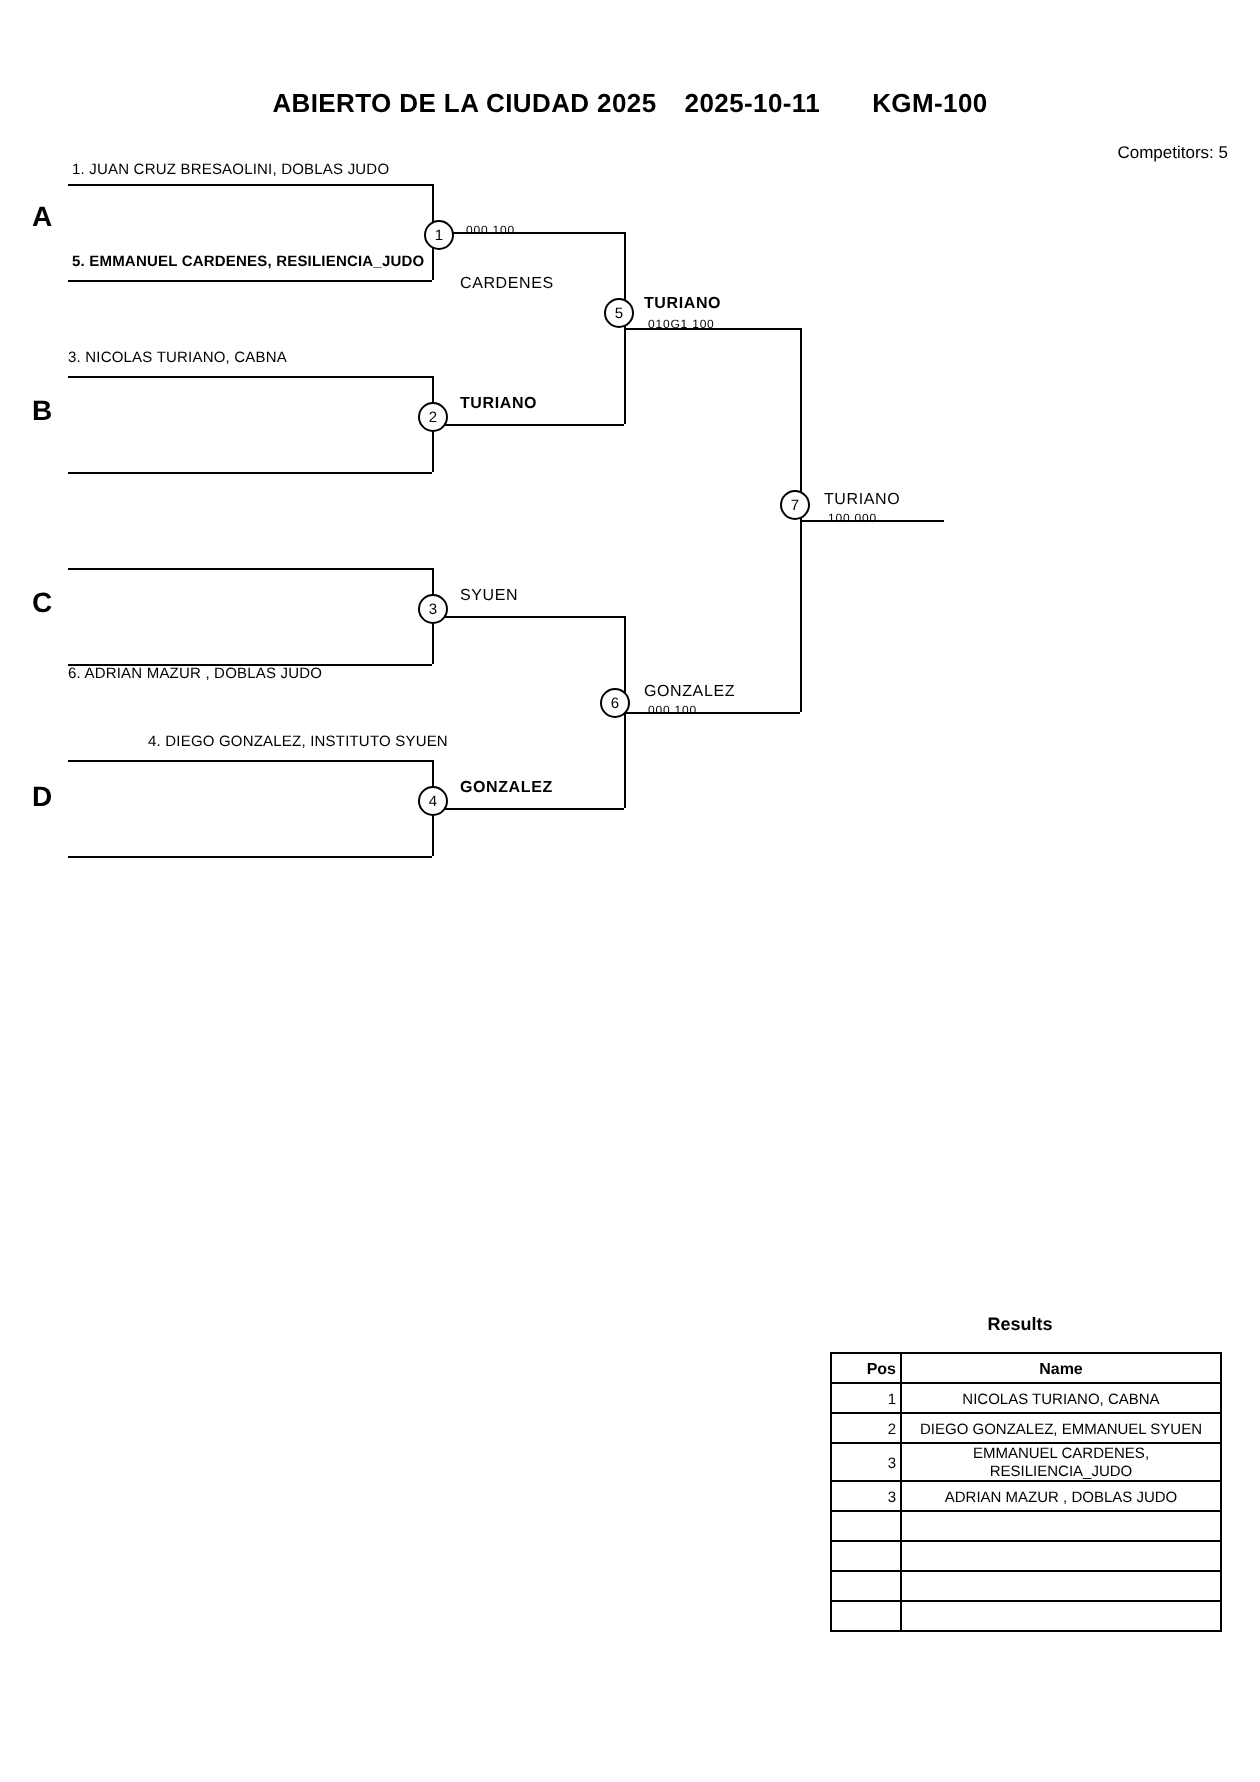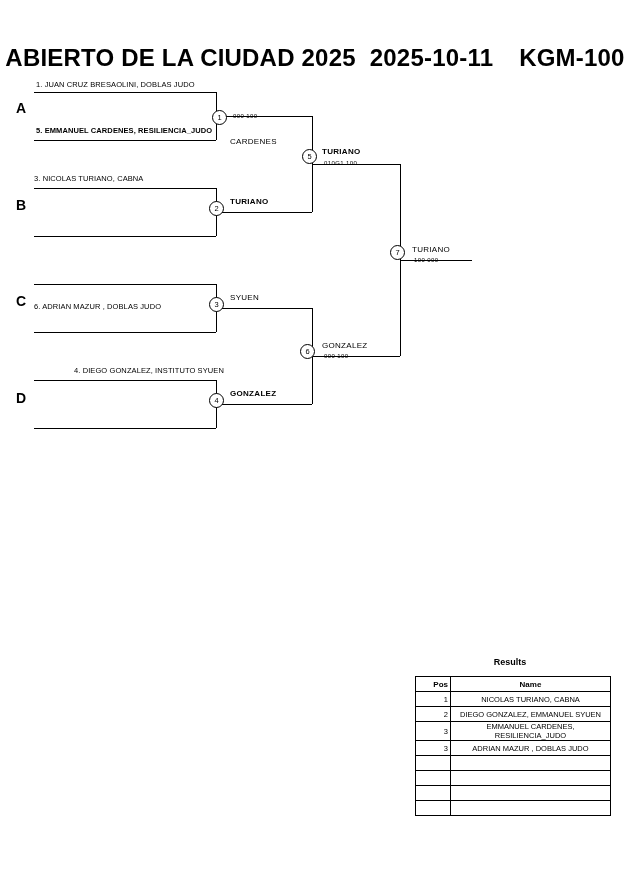--- a/index.html
+++ b/index.html
@@ -20,21 +20,21 @@
     width: 630px;
     height: 891px;
   }
   
   .title-row {
     position: absolute;
     top: 44px;
     left: 0;
     width: 630px;
     text-align: center;
-    font-size: 24px;
+    font-size: 13px;
     font-weight: bold;
     letter-spacing: 0.2px;
     white-space: nowrap;
   }
   .title-row span { display: inline-block; }
   .title-event { margin-right: 14px; }
   .title-date { margin-right: 26px; }
   .title-cat { }
   .competitors {
     position: absolute;
@@ -129,32 +129,33 @@
   table.results td { font-size: 7.5px; }
 </style>
 </head>
 <body>
 
 <div class="page">
 
   <div class="title-row">
     <span class="title-event">ABIERTO DE LA CIUDAD 2025</span><span class="title-date">2025-10-11</span><span class="title-cat">KGM-100</span>
   </div>
+  <div class="competitors">Competitors: 5</div>
 
   <div class="lbl" style="top:100px; left:16px;">A</div>
   <div class="lbl" style="top:197px; left:16px;">B</div>
   <div class="lbl" style="top:293px; left:16px;">C</div>
   <div class="lbl" style="top:390px; left:16px;">D</div>
 
   <div class="seed-line" style="top:80px; left:36px;">1. JUAN CRUZ BRESAOLINI, DOBLAS JUDO</div>
   <div class="seed-line strong" style="top:126px; left:36px;">5. EMMANUEL CARDENES, RESILIENCIA_JUDO</div>
   <div class="seed-line" style="top:174px; left:34px;">3. NICOLAS TURIANO, CABNA</div>
   <div class="seed-line" style="top:222px; left:34px;"></div>
   <div class="seed-line" style="top:270px; left:34px;"></div>
-  <div class="seed-line" style="top:302px; left:34px;text-align:center;">6. ADRIAN MAZUR   , DOBLAS JUDO</div>
+  <div class="seed-line" style="top:332px; left:34px;text-align:center;">6. ADRIAN MAZUR   , DOBLAS JUDO</div>
   <div class="seed-line" style="top:366px; left:34px;margin-left:40px;">4. DIEGO GONZALEZ, INSTITUTO SYUEN</div>
   <div class="seed-line" style="top:414px; left:34px;"></div>
 
   <div class="hline" style="top:92px; left:34px; width:182px;"></div>
   <div class="hline" style="top:140px; left:34px; width:182px;"></div>
   <div class="vline" style="top:92px; left:216px; height:48px;"></div>
   <div class="hline" style="top:116px; left:216px; width:96px;"></div>
   <div class="node" style="top:110px; left:212px;">1</div>
   <div class="winner plain" style="top:101px; left:230px;margin-top:36px;">CARDENES</div>
   <div class="score" style="top:113px; left:233px;">000   100</div>

